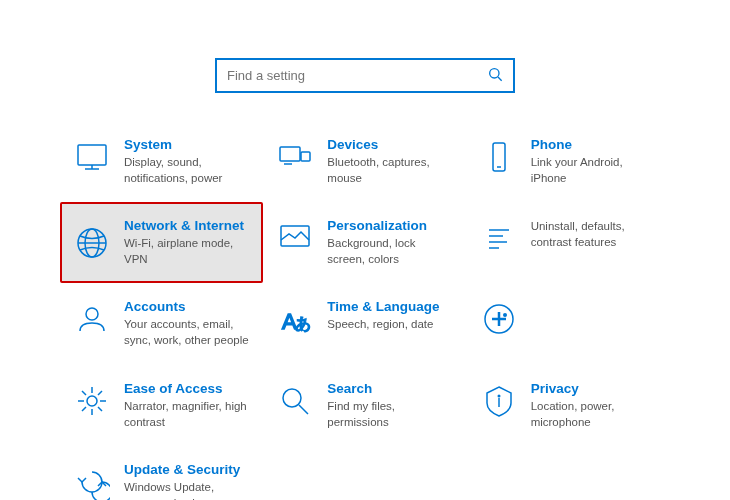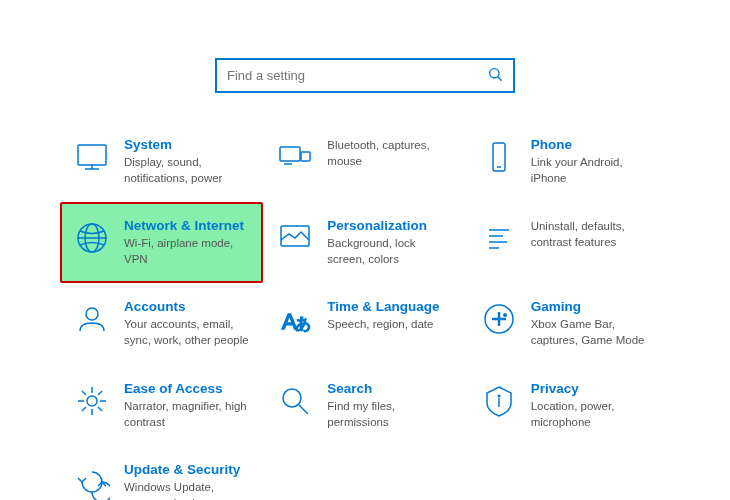--- a/index.html
+++ b/index.html
@@ -86,21 +86,22 @@
     .setting-item {
       display: flex;
       align-items: flex-start;
       padding: 14px 10px;
       cursor: pointer;
       border: 2px solid transparent;
       border-radius: 2px;
     }
     .setting-item.highlighted {
       border: 2px solid #cc0000;
-      background: #86efac;
+      background: #e5e5e5;
+      align-items: center;
     }
 
     .setting-icon {
       width: 40px;
       height: 40px;
       margin-right: 12px;
       flex-shrink: 0;
       display: flex;
       align-items: center;
       justify-content: center;
@@ -168,20 +169,21 @@
   </div>
       <div class="setting-item">
     <div class="setting-icon">
       <svg viewBox="0 0 36 36" stroke="#0078d4" stroke-width="1.6" fill="none">
             <rect x="3" y="8" width="20" height="14" rx="1"></rect>
             <rect x="24" y="13" width="9" height="9" rx="1"></rect>
             <line x1="7" y1="25" x2="15" y2="25"></line>
           </svg>
     </div>
     <div class="setting-text">
+      <div class="setting-title">Devices</div>
       <div class="setting-desc">Bluetooth, captures, mouse</div>
     </div>
   </div>
       <div class="setting-item">
     <div class="setting-icon">
       <svg viewBox="0 0 36 36" stroke="#0078d4" stroke-width="1.6" fill="none">
             <rect x="12" y="4" width="12" height="28" rx="2"></rect>
             <line x1="16" y1="28" x2="20" y2="28"></line>
           </svg>
     </div>
@@ -255,24 +257,20 @@
     </div>
   </div>
       <div class="setting-item">
     <div class="setting-icon">
       <svg viewBox="0 0 36 36" stroke="#0078d4" stroke-width="1.6" fill="none">
             <circle cx="18" cy="18" r="14"></circle>
             <path d="M11 18 L25 18 M18 11 L18 25" stroke-width="2.5"></path>
             <circle cx="24" cy="14" r="2" fill="#0078d4" stroke="none"></circle>
           </svg>
     </div>
-    <div class="setting-text">
-      <div class="setting-title">Gaming</div>
-      <div class="setting-desc">Xbox Game Bar, captures, Game Mode</div>
-    </div>
   </div>
       <div class="setting-item">
     <div class="setting-icon">
       <svg viewBox="0 0 36 36" stroke="#0078d4" stroke-width="1.6" fill="none">
             <circle cx="18" cy="18" r="5"></circle>
             <path d="M18 4 L18 10 M18 26 L18 32 M4 18 L10 18 M26 18 L32 18"></path>
             <path d="M8 8 L12 12 M24 24 L28 28 M28 8 L24 12 M12 24 L8 28"></path>
           </svg>
     </div>
     <div class="setting-text">

